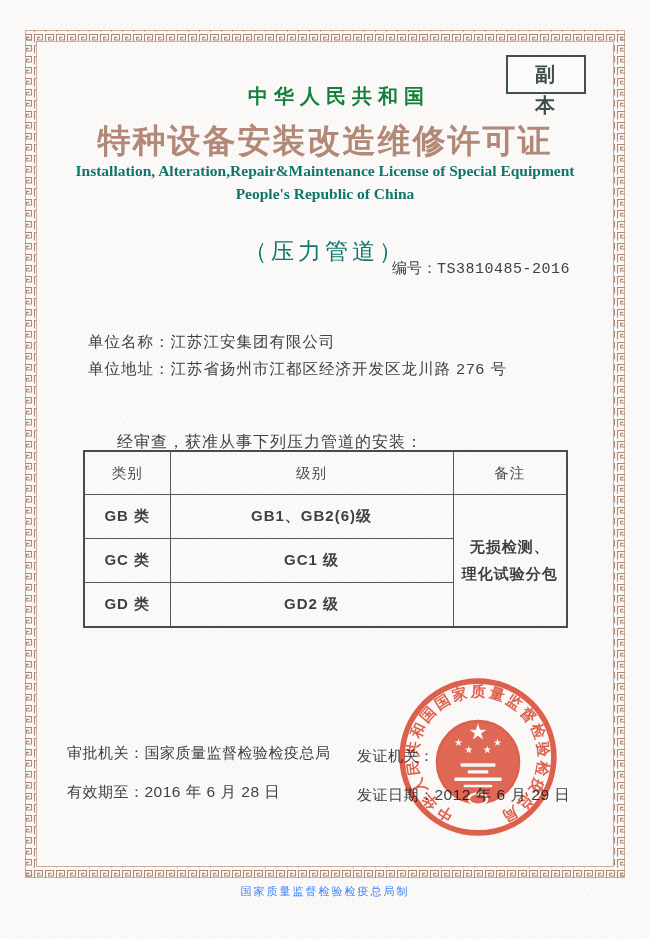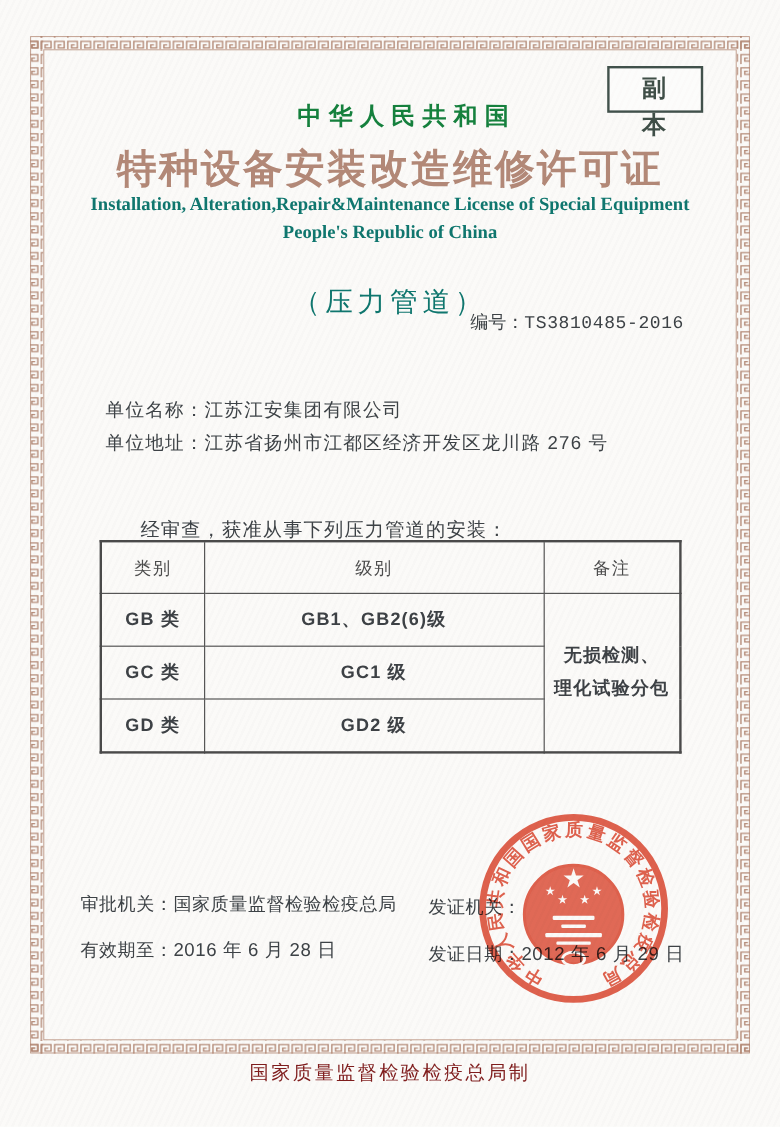--- a/index.html
+++ b/index.html
@@ -54,21 +54,21 @@
   td.remark{
     text-align:left;padding-left:9px;line-height:1.75;font-size:15px;
   }
   
   .foot{font-size:15px;letter-spacing:.5px;white-space:nowrap;}
   .f-approve{left:67px;top:744px;}
   .f-valid{left:67px;top:782px;}
   .f-issueorg{left:357px;top:747px;}
   .f-issuedate{left:357px;top:785px;}
   .foot .date{font-size:15.5px;}
-  .bottom-note{top:884px;font-size:16px;color:#7f1d1d;letter-spacing:2px;}
+  .bottom-note{top:884px;font-size:11px;color:#3b82f6;letter-spacing:2px;}
   
   .seal{
     left:396px;top:675px;width:164px;height:164px;
     mix-blend-mode:multiply;opacity:.92;
   }
 </style>
 </head>
 <body>
 
 <div class="texture"></div>

